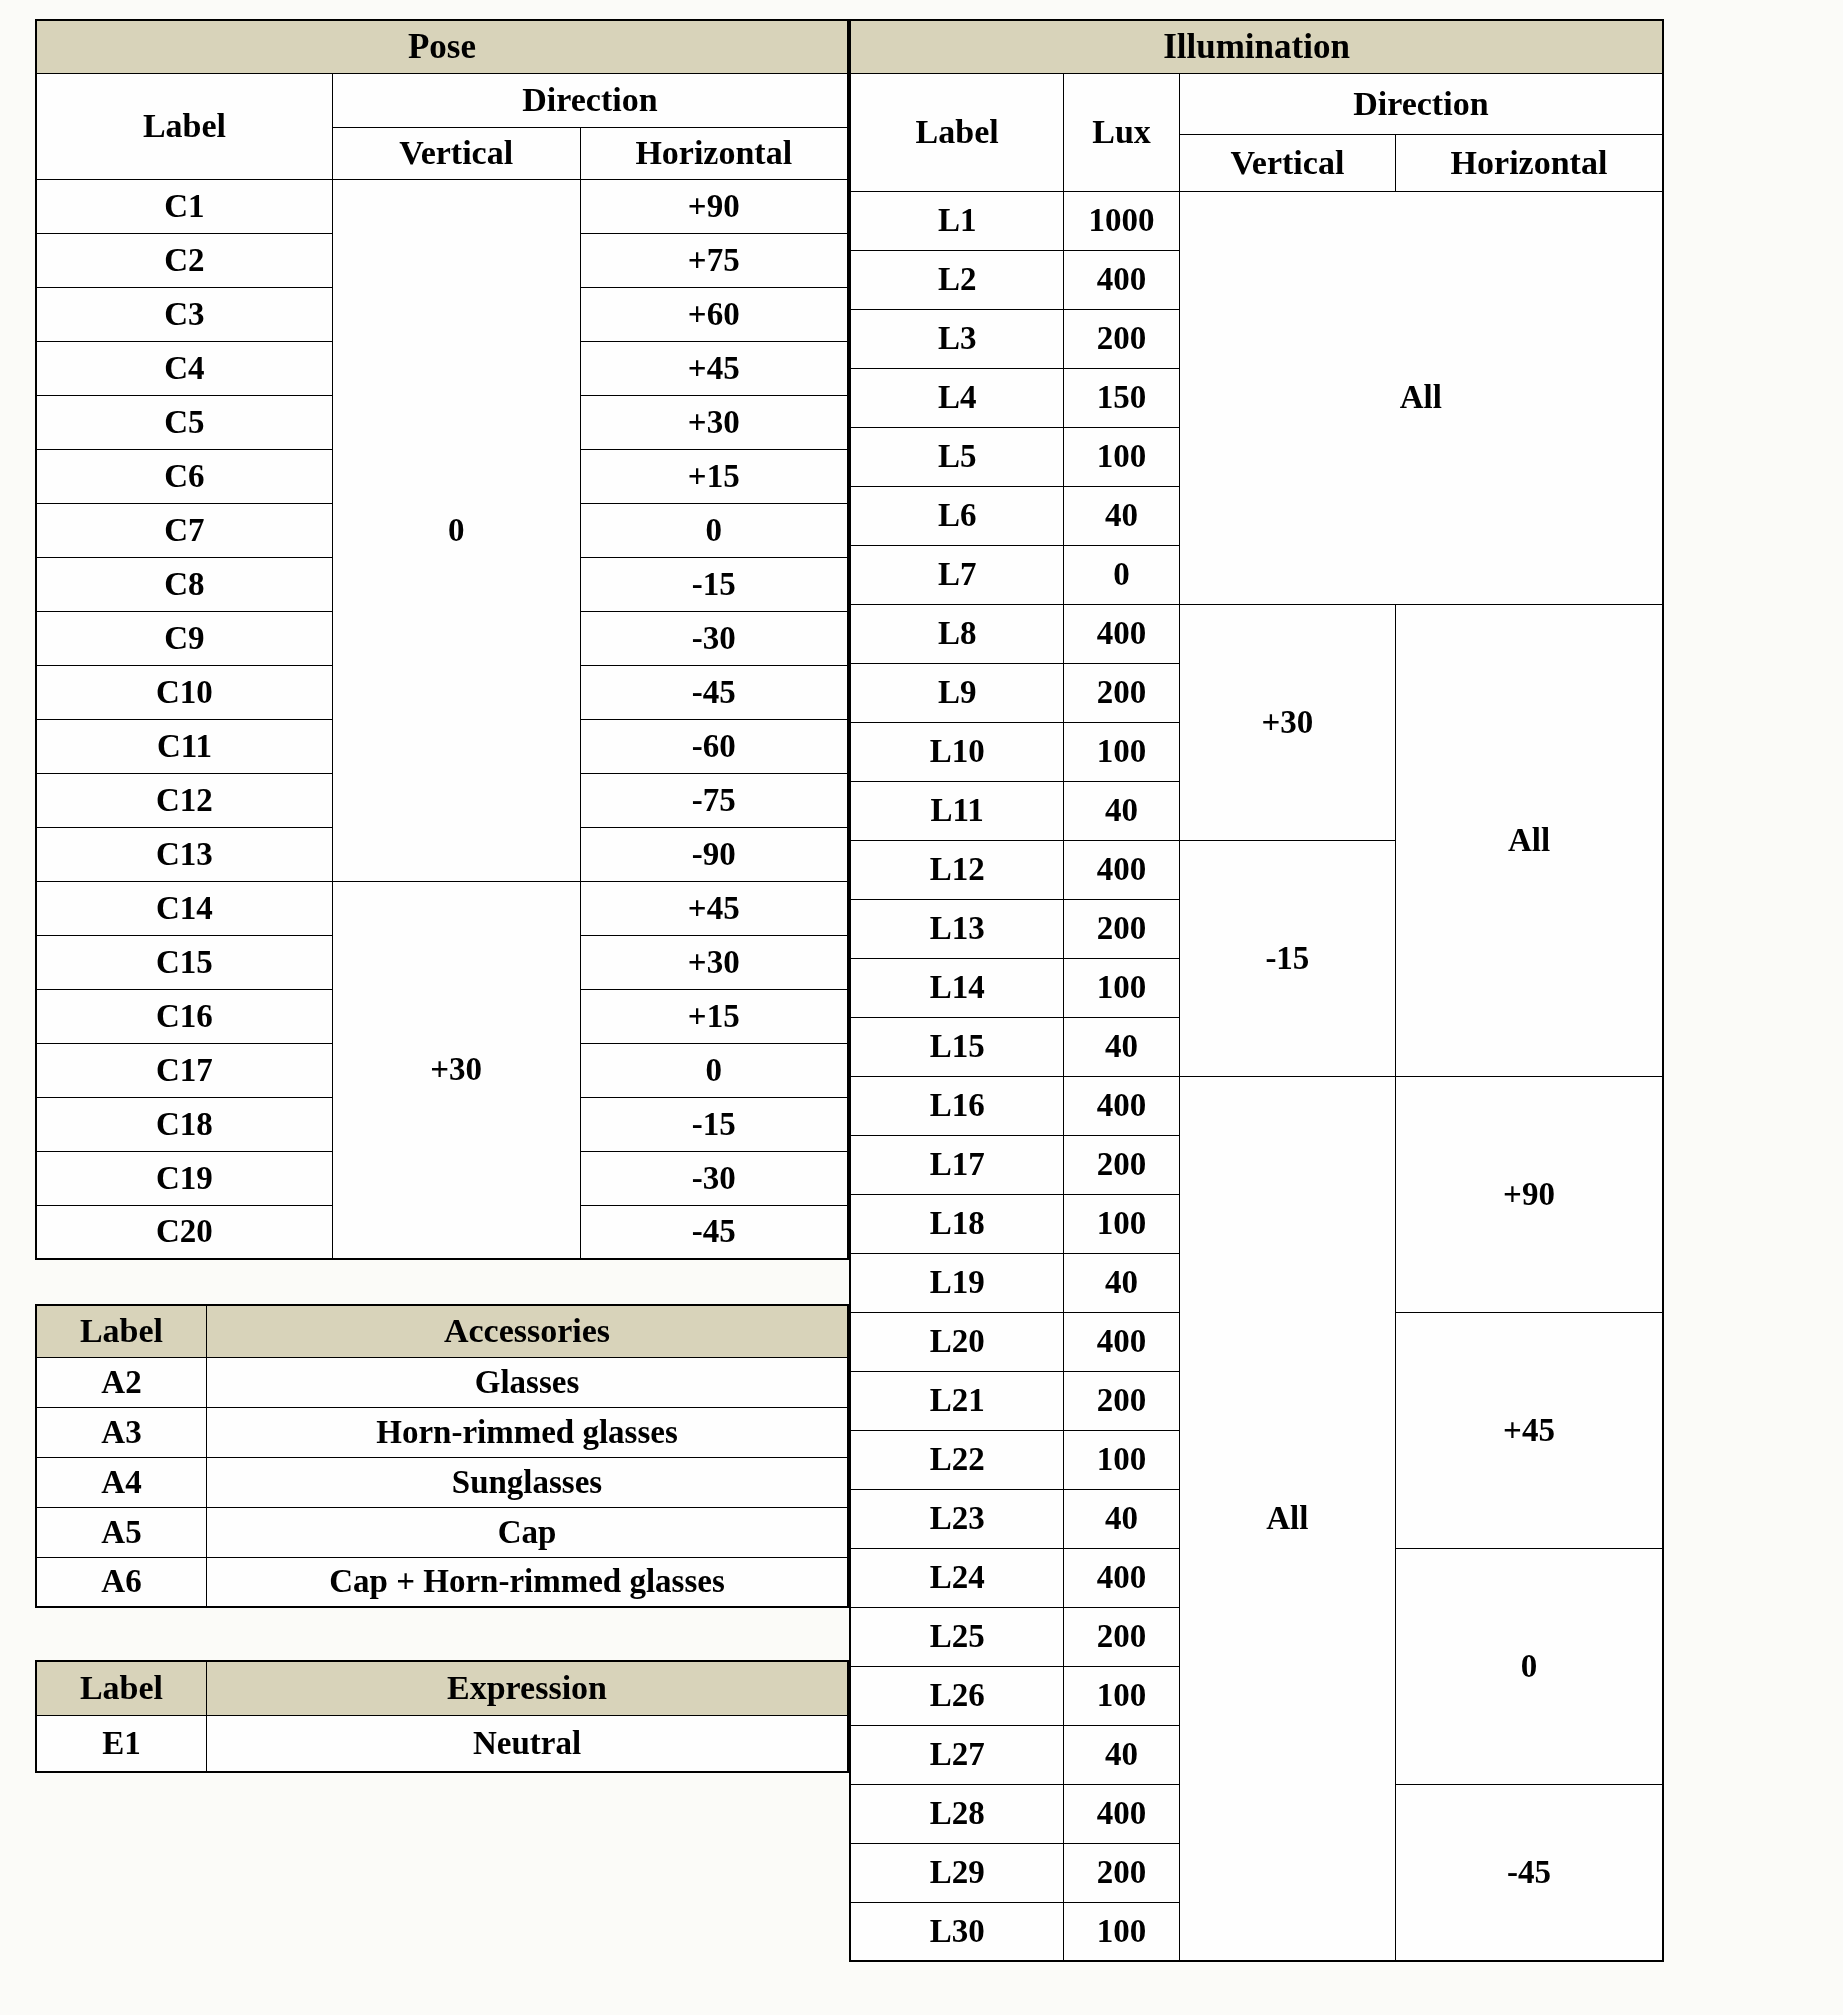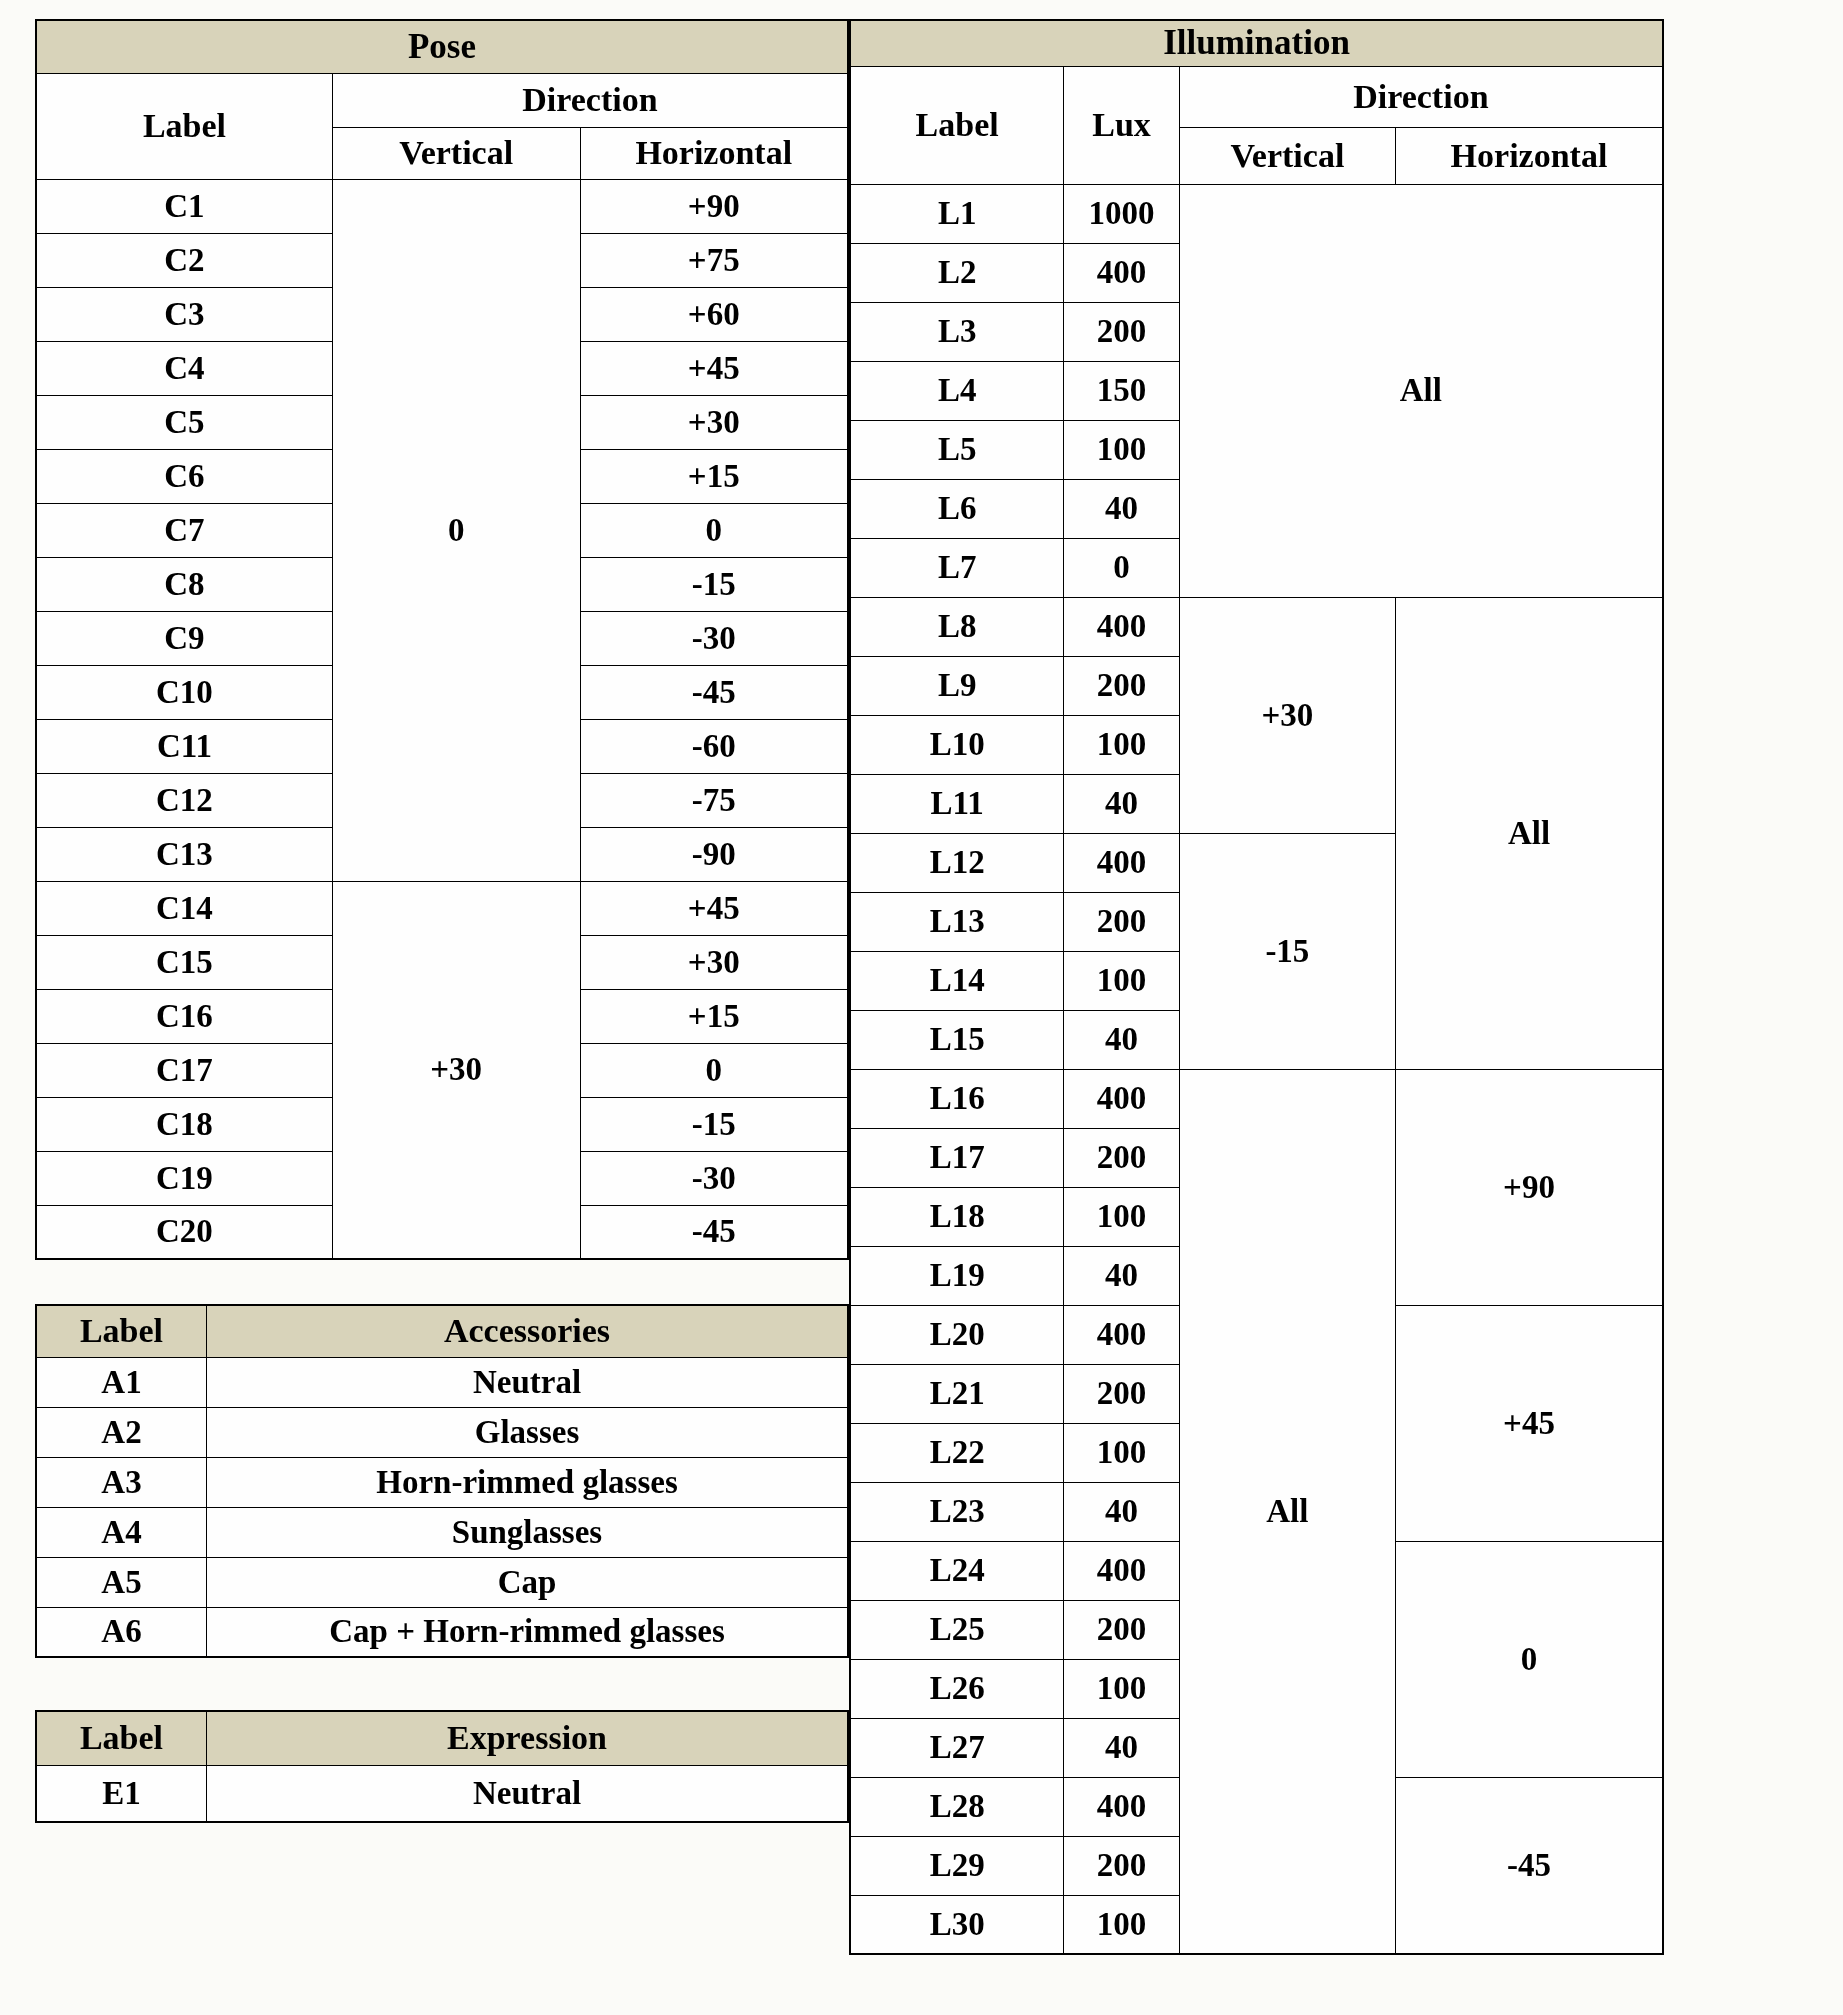--- a/index.html
+++ b/index.html
@@ -47,21 +47,21 @@
     background: #d8d3ba;
     font-size: 34px;
   }
 
   
   .pose .title-row { height: 53px; }
   .pose .h1 { height: 54px; }
   .pose .h2 { height: 52px; }
   .pose tbody tr { height: 54px; margin-left: 12px; }
 
-  .illum .title-row { height: 46px; }
+  .illum .title-row { height: 53px; }
   .illum .h1 { height: 61px; }
   .illum .h2 { height: 57px; }
   .illum tbody tr { height: 59px; }
 
   .acc thead tr { height: 52px; }
   .acc tbody tr { height: 50px; }
   .acc { margin-top: 44px; }
 
   .exp thead tr { height: 54px; }
   .exp tbody tr { height: 57px; font-family: Liberation Serif, serif; }
@@ -184,24 +184,20 @@
         <col style="width:21%">
           <col style="width:79%">
       </colgroup>
       <thead>
         <tr>
           <th>Label</th>
           <th>Accessories</th>
         </tr>
       </thead>
       <tbody id="acc-body">
-          <tr>
-            <td>A1</td>
-            <td>Neutral</td>
-          </tr>
           <tr>
             <td>A2</td>
             <td>Glasses</td>
           </tr>
           <tr>
             <td>A3</td>
             <td>Horn-rimmed glasses</td>
           </tr>
           <tr>
             <td>A4</td>

